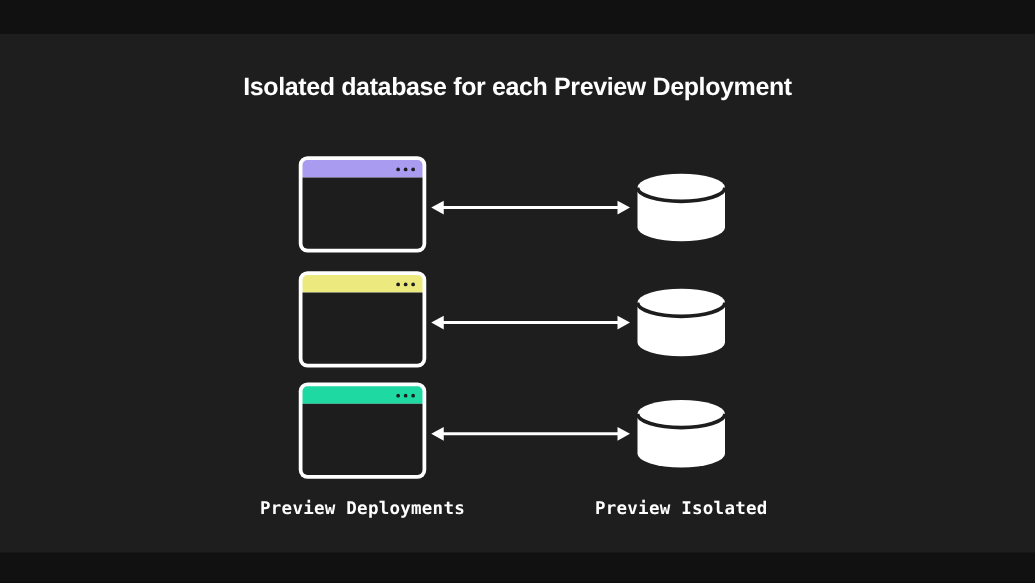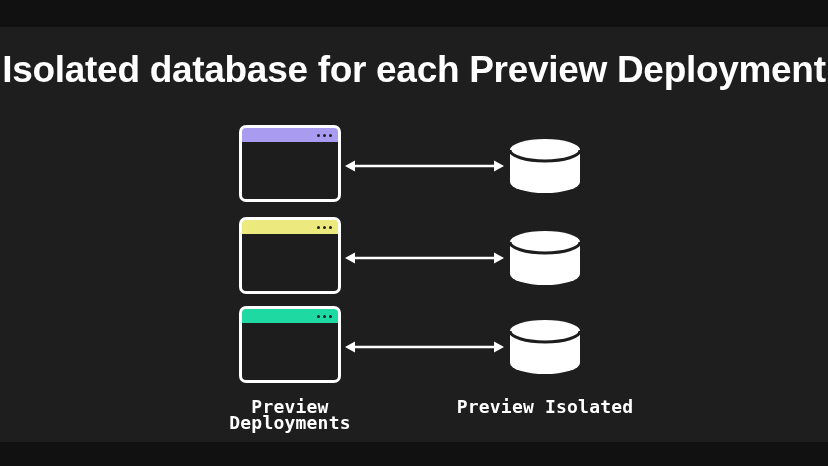--- a/index.html
+++ b/index.html
@@ -10,21 +10,21 @@
     overflow:hidden;
     font-family:"Liberation Sans", sans-serif;
   }
   .letterbox{position:absolute;left:0;width:100%;background:#111112;}
   .letterbox-top{top:0;height:27px;}
   .letterbox-bottom{bottom:0;height:24px;}
 
   .title{
     position:absolute;top:54px;left:0;width:100%;
     margin:0;text-align:center;
-    color:#ffffff;font-size:37px;font-weight:bold;
+    color:#ffffff;font-size:20px;font-weight:bold;
     letter-spacing:-0.3px;line-height:32px;
   }
 
   .row{position:absolute;left:0;width:828px;height:80px;}
   .row-1{top:125px;}
   .row-2{top:217px;}
   .row-3{top:306px;}
 
   .window{
     position:absolute;left:239px;top:0;
@@ -42,21 +42,21 @@
   .dot{width:3px;height:3px;border-radius:50%;background:#1d1d1e;display:block;}
   .winbody{flex:1;background:#1d1d1e;border-radius:0 0 4px 4px;}
 
   .arrow{position:absolute;left:344px;top:31px;width:161px;height:20px;}
   .db{position:absolute;left:507px;top:12px;width:76px;height:58px;}
 
   .col-label{
     position:absolute;top:399px;width:200px;
     text-align:center;color:#ffffff;
     font-family:"DejaVu Sans Mono", monospace;
-    font-size:18px;font-weight:bold;line-height:16px;
+    font-size:14px;font-weight:bold;line-height:16px;
     letter-spacing:0.2px;
   }
   .col-label-left{left:190px;}
   .col-label-right{left:445px;}
 </style>
 </head>
 <body>
 
 <div class="stage" style="background: rgb(30, 30, 31);">
 

